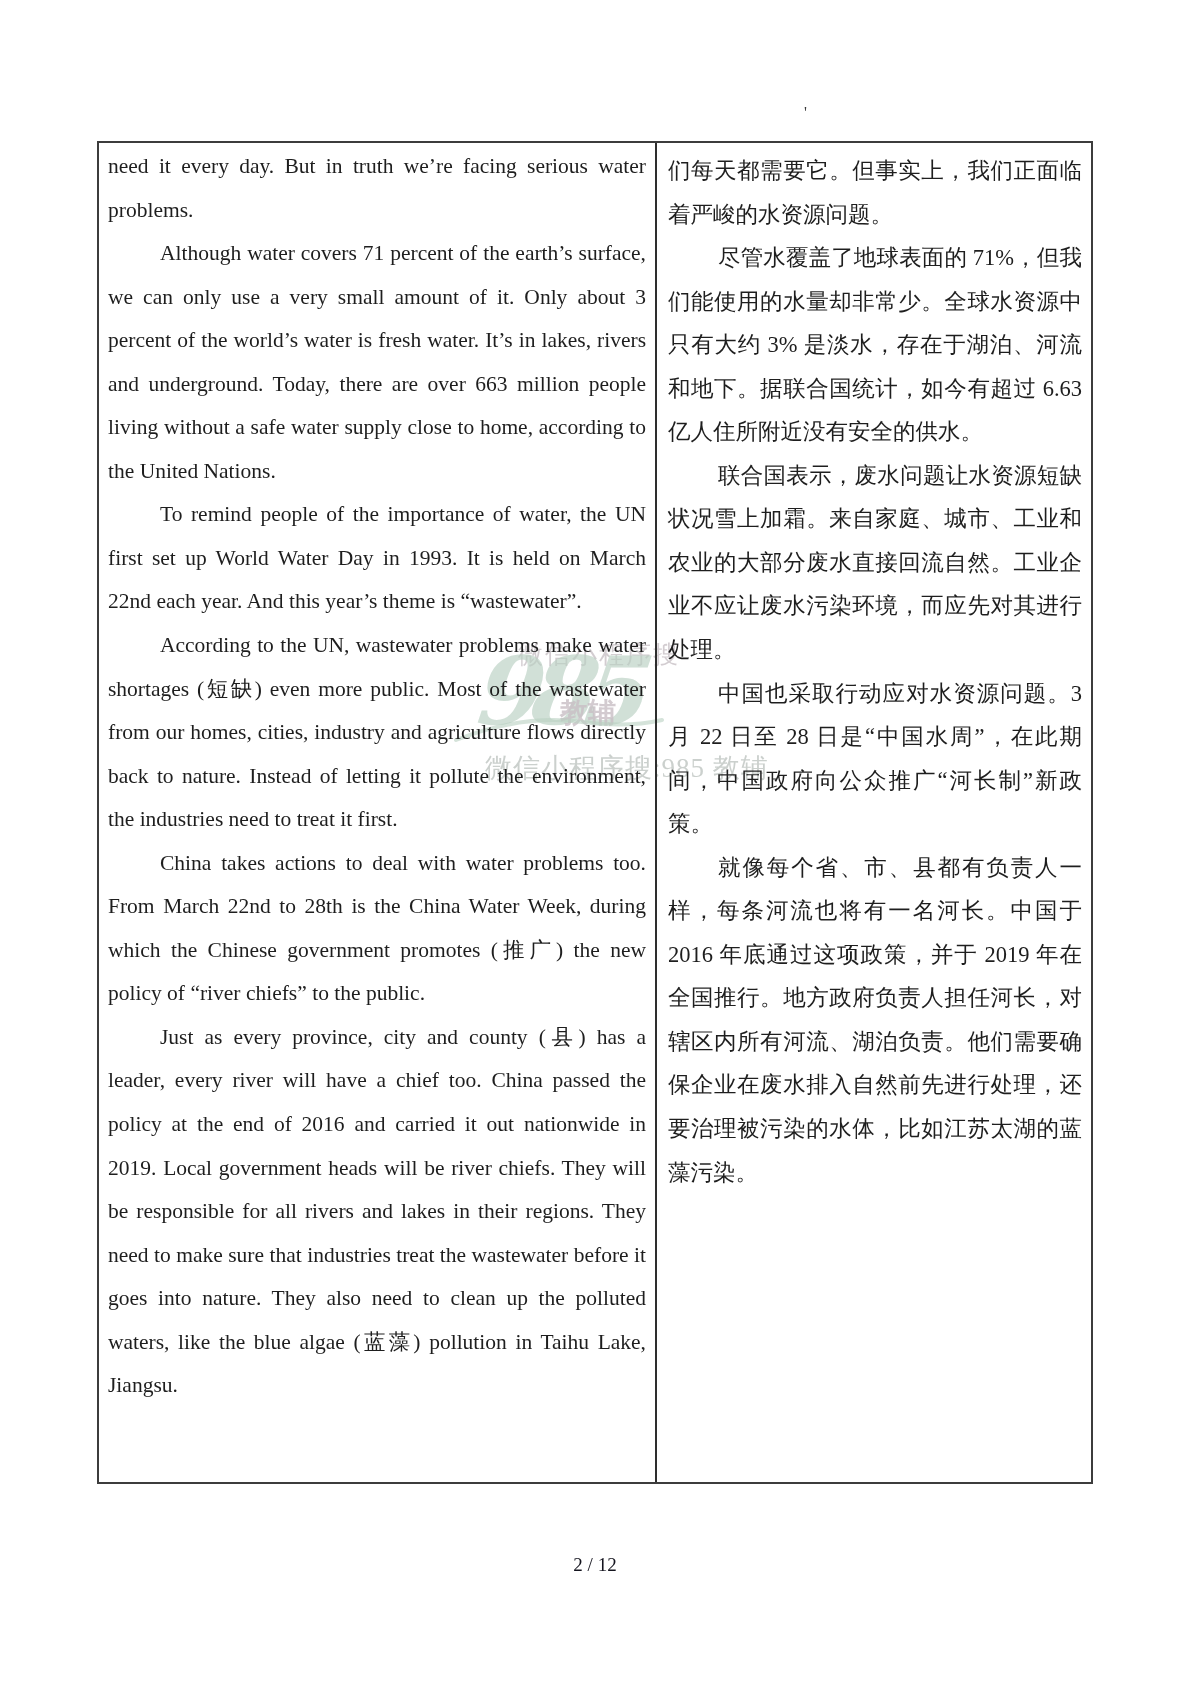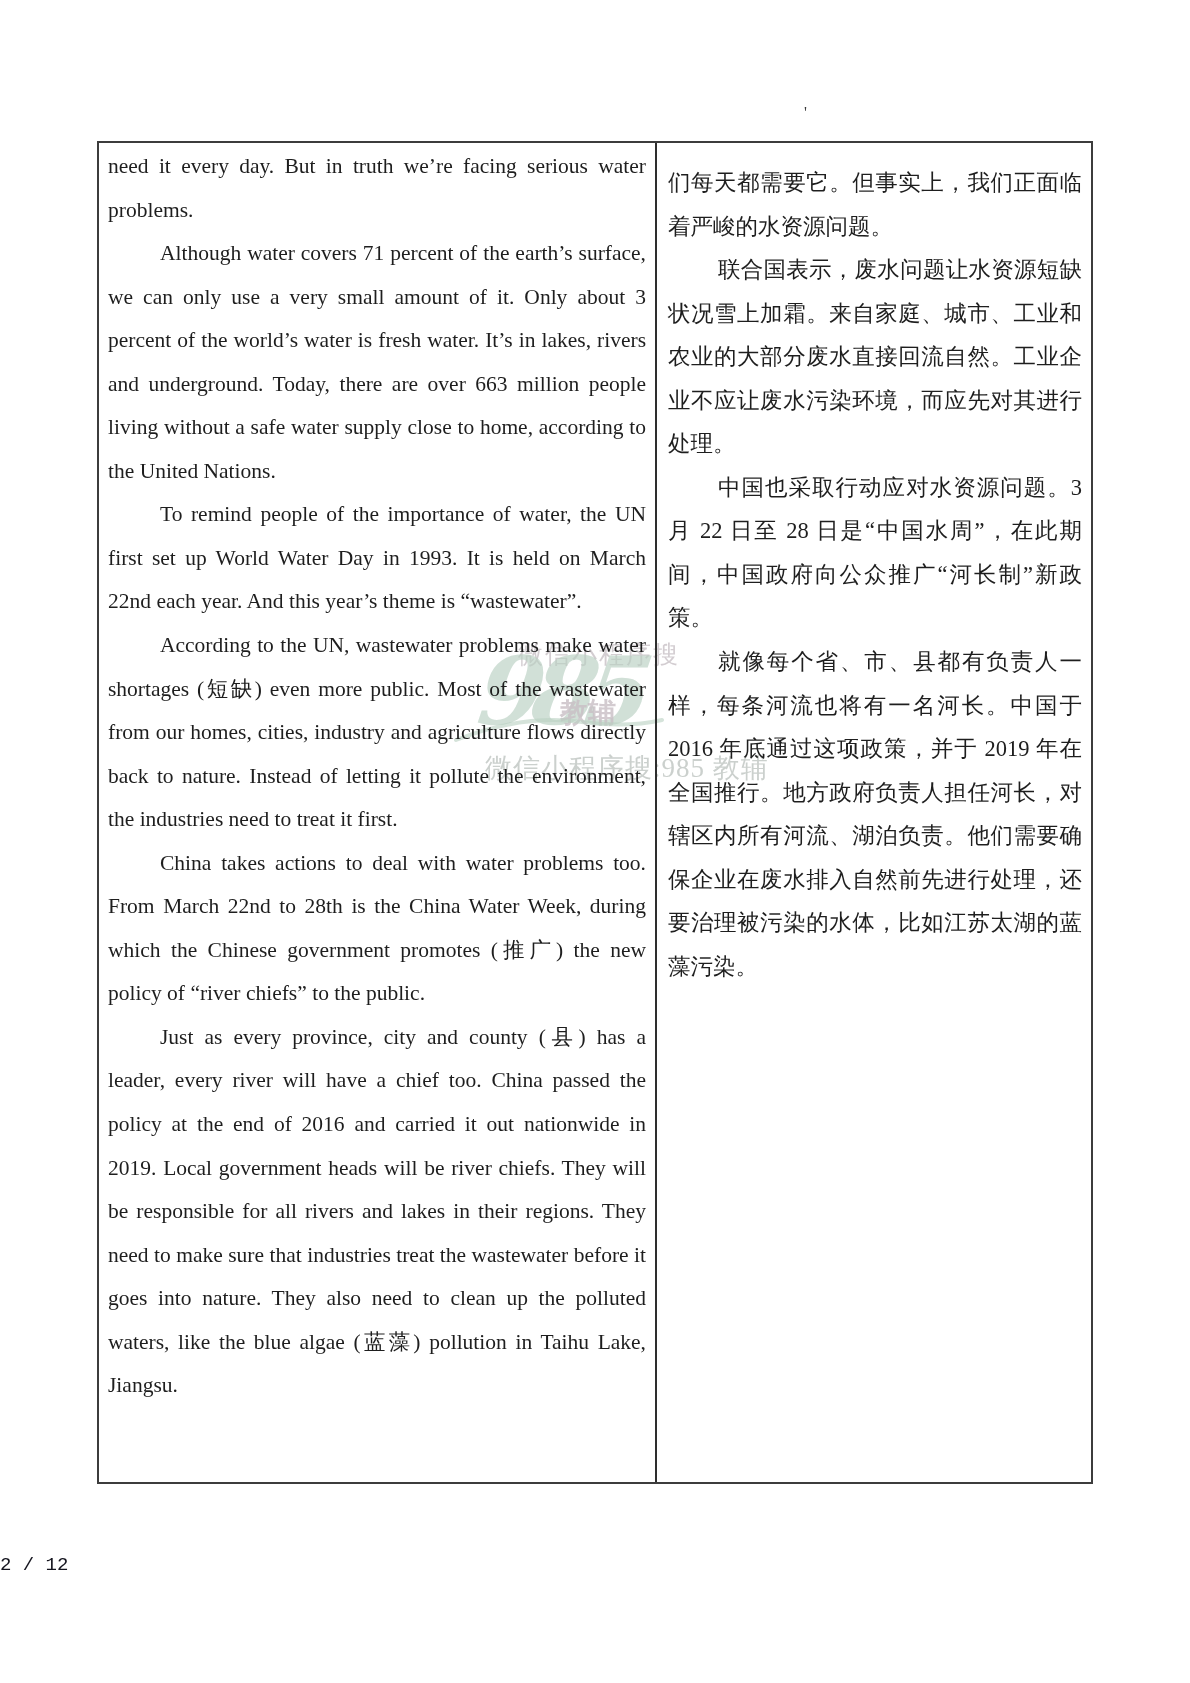--- a/index.html
+++ b/index.html
@@ -37,21 +37,21 @@
     box-sizing: border-box;
     overflow: hidden;
   }
   .cell-en {
     width: 558px;
     border-right: 2px solid #2e2e2e;
     padding: 2px 9px 0 9px;
   }
   .cell-zh {
     flex: 1;
-    padding: 18px 9px 0 11px;
+    padding: 6px 9px 0 11px;
     border-radius: 29px;
   }
   .cell p.para {
     margin: 0;
     text-align: justify;
     line-height: 43.55px;
   }
   .cell-en p.para { font-size: 21.5px; text-indent: 52px; }
   .cell-zh p.para { font-size: 22.5px; text-indent: 50px; }
   .cell-en p.para:first-child,
@@ -110,24 +110,24 @@
     letter-spacing: 1px;
     color: rgba(190, 196, 192, 0.8);
     white-space: nowrap;
   }
 
   .page-number {
     position: absolute;
     left: 0;
     top: 1554px;
     width: 100%;
-    text-align: left;
+    text-align: center;
     font-size: 19px;
     color: #14141e;
-    font-family: Liberation Mono, monospace;
+    font-family: Liberation Serif, serif;
   }
 
   
   .passage-table { z-index: 1; }
 </style>
 </head>
 <body>
 
 <div class="page">
 
@@ -147,20 +147,21 @@
     <div class="cell cell-en">
         <p class="para">need it every day. But in truth we’re facing serious water problems.</p>
         <p class="para">Although water covers 71 percent of the earth’s surface, we can only use a very small amount of it. Only about 3 percent of the world’s water is fresh water. It’s in lakes, rivers and underground. Today, there are over 663 million people living without a safe water supply close to home, according to the United Nations.</p>
         <p class="para">To remind people of the importance of water, the UN first set up World Water Day in 1993. It is held on March 22nd each year. And this year’s theme is “wastewater”.</p>
         <p class="para">According to the UN, wastewater problems make water shortages (短缺) even more public. Most of the wastewater from our homes, cities, industry and agriculture flows directly back to nature. Instead of letting it pollute the environment, the industries need to treat it first.</p>
         <p class="para">China takes actions to deal with water problems too. From March 22nd to 28th is the China Water Week, during which the Chinese government promotes (推广) the new policy of “river chiefs” to the public.</p>
         <p class="para">Just as every province, city and county (县) has a leader, every river will have a chief too. China passed the policy at the end of 2016 and carried it out nationwide in 2019. Local government heads will be river chiefs. They will be responsible for all rivers and lakes in their regions. They need to make sure that industries treat the wastewater before it goes into nature. They also need to clean up the polluted waters, like the blue algae (蓝藻) pollution in Taihu Lake, Jiangsu.</p>
       </div>
     <div class="cell cell-zh">
         <p class="para">们每天都需要它。但事实上，我们正面临着严峻的水资源问题。</p>
+        <p class="para">尽管水覆盖了地球表面的 71%，但我们能使用的水量却非常少。全球水资源中只有大约 3% 是淡水，存在于湖泊、河流和地下。据联合国统计，如今有超过 6.63 亿人住所附近没有安全的供水。</p>
         <p class="para">联合国表示，废水问题让水资源短缺状况雪上加霜。来自家庭、城市、工业和农业的大部分废水直接回流自然。工业企业不应让废水污染环境，而应先对其进行处理。</p>
         <p class="para">中国也采取行动应对水资源问题。3 月 22 日至 28 日是“中国水周”，在此期间，中国政府向公众推广“河长制”新政策。</p>
         <p class="para">就像每个省、市、县都有负责人一样，每条河流也将有一名河长。中国于 2016 年底通过这项政策，并于 2019 年在全国推行。地方政府负责人担任河长，对辖区内所有河流、湖泊负责。他们需要确保企业在废水排入自然前先进行处理，还要治理被污染的水体，比如江苏太湖的蓝藻污染。</p>
       </div>
   </div>
 
   <div class="page-number">2 / 12</div>
 
 </div>
 

